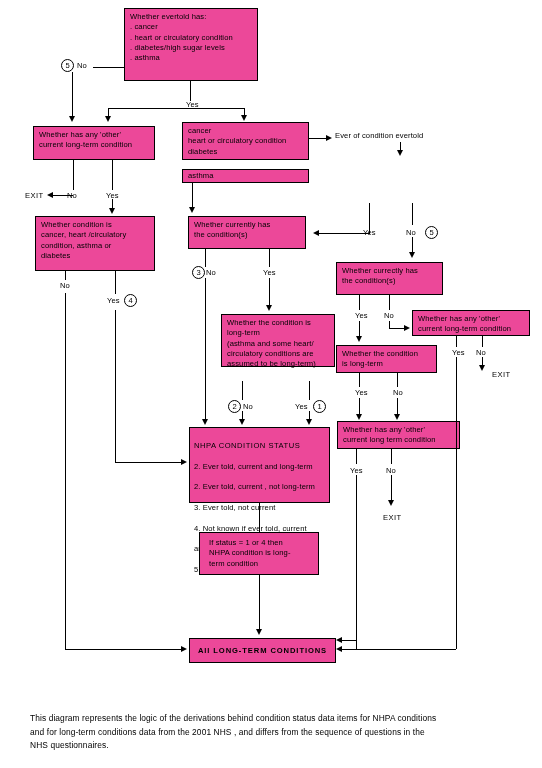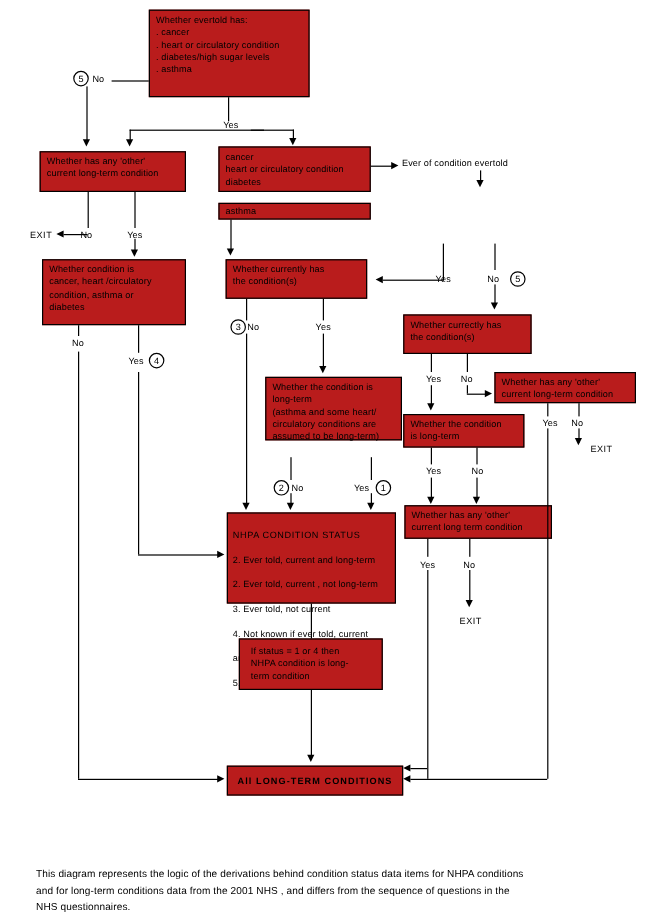--- a/index.html
+++ b/index.html
@@ -14,21 +14,21 @@
   #page {
     position: relative;
     width: 542px;
     height: 768px;
     overflow: hidden;
     background: #ffffff;
   }
   .box {
     position: absolute;
     border: 1px solid #000000;
-    background: #b91c1c;
+    background: #ec4899;
     box-sizing: border-box;
     font-size: 7.6px;
     line-height: 10.3px;
     padding: 3px 4px 2px 5px;
     white-space: pre-line;
     letter-spacing: 0.1px;
   }
   .box.center {
     text-align: center;
     font-weight: bold;
@@ -284,17 +284,17 @@
   <div class="ln lnh" style="left:342px; top:640px; width:14px;"></div>
   <div class="ln lnv" style="left:391px; top:449px; height:15px;"></div>
   <div class="ln lnv" style="left:391px; top:475px; height:28px;"></div>
   <div class="ar ar-d" style="left:388px; top:500px;"></div>
 
   <div class="ln lnv" style="left:259px; top:503px; height:29px;"></div>
 
   <div class="ln lnv" style="left:259px; top:575px; height:56px;"></div>
   <div class="ar ar-d" style="left:256px; top:629px;"></div>
 
-  <div class="footer" style="left:30px; top:712px; width:495px;margin-top:10px;">This diagram represents the logic of the derivations behind condition status data items for NHPA conditions
+  <div class="footer" style="left:30px; top:712px; width:495px;">This diagram represents the logic of the derivations behind condition status data items for NHPA conditions
 and for long-term  conditions data from  the 2001  NHS , and differs from the sequence of questions in the
 NHS questionnaires.</div>
 
 </div>
 
 </body></html>

